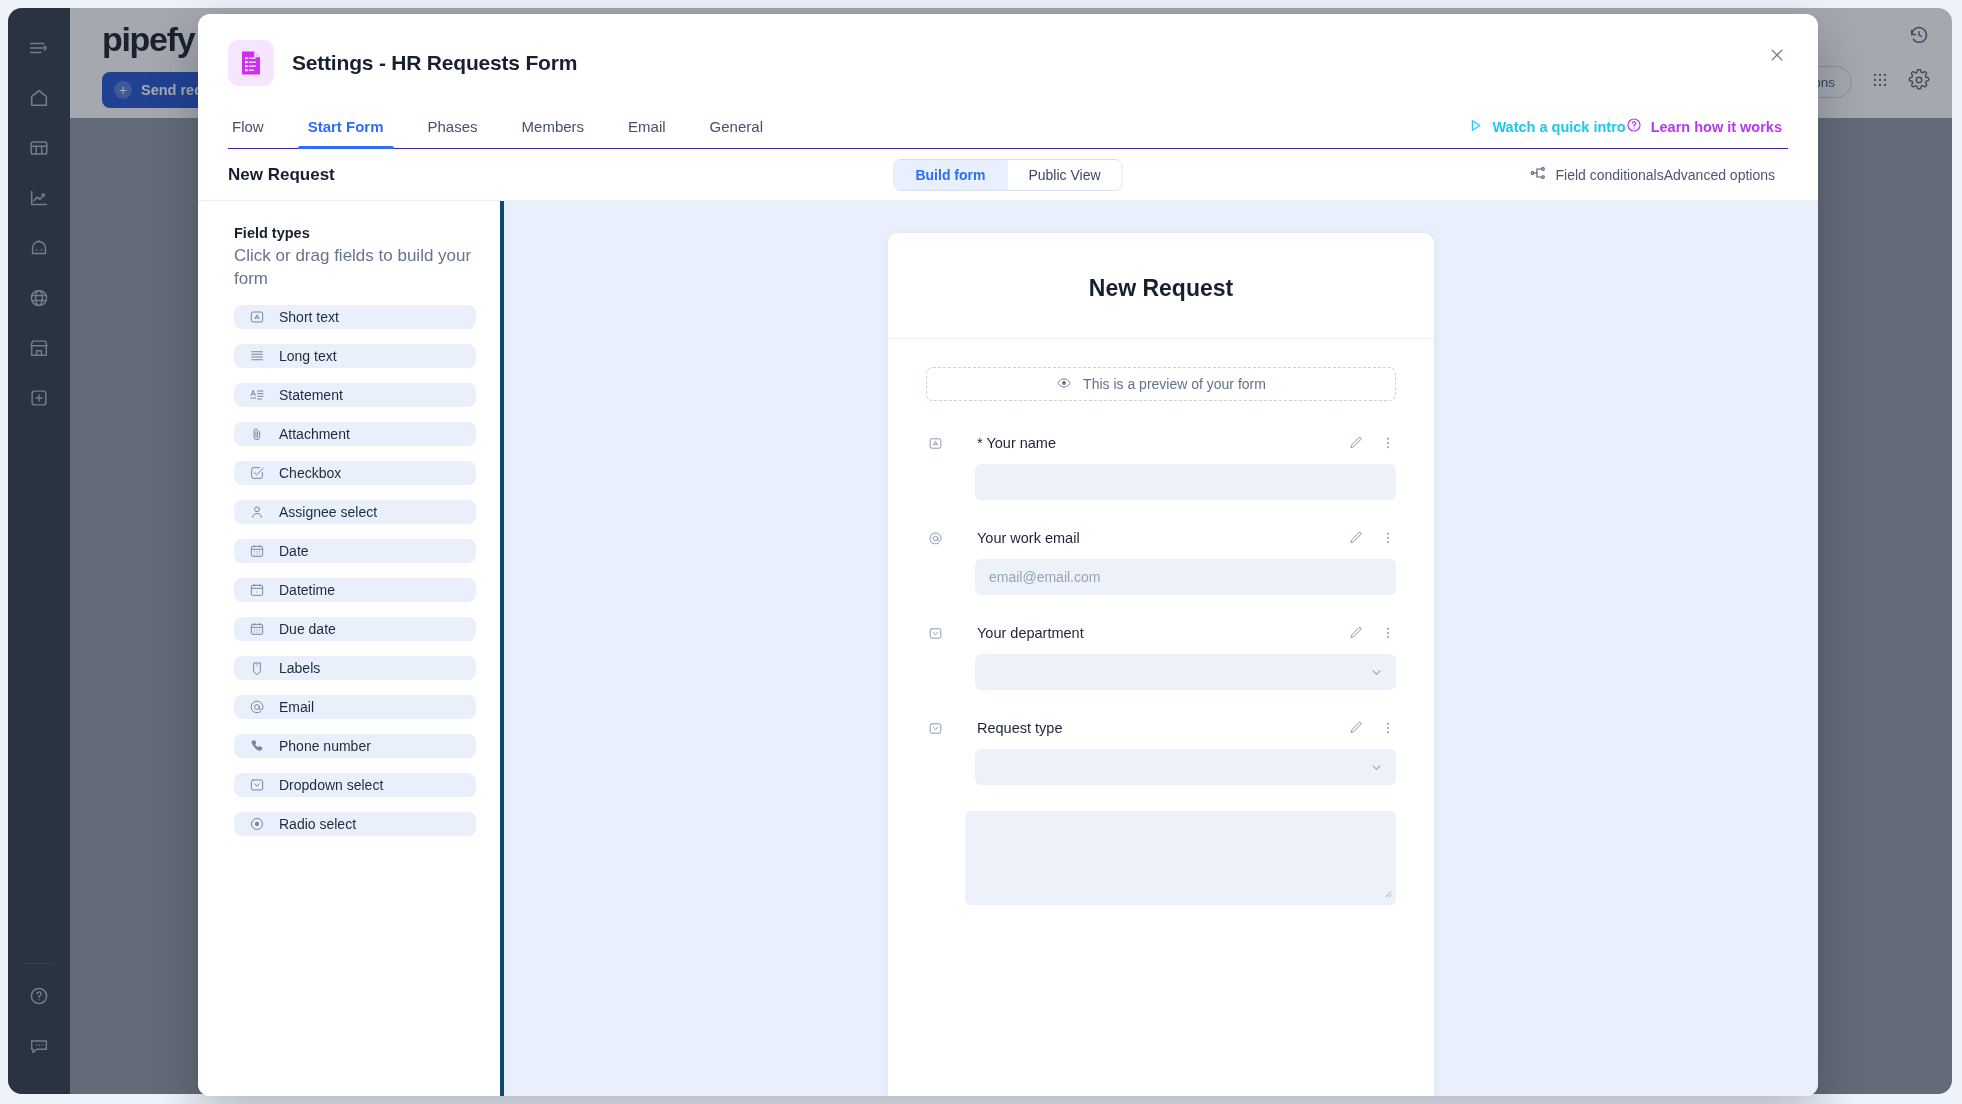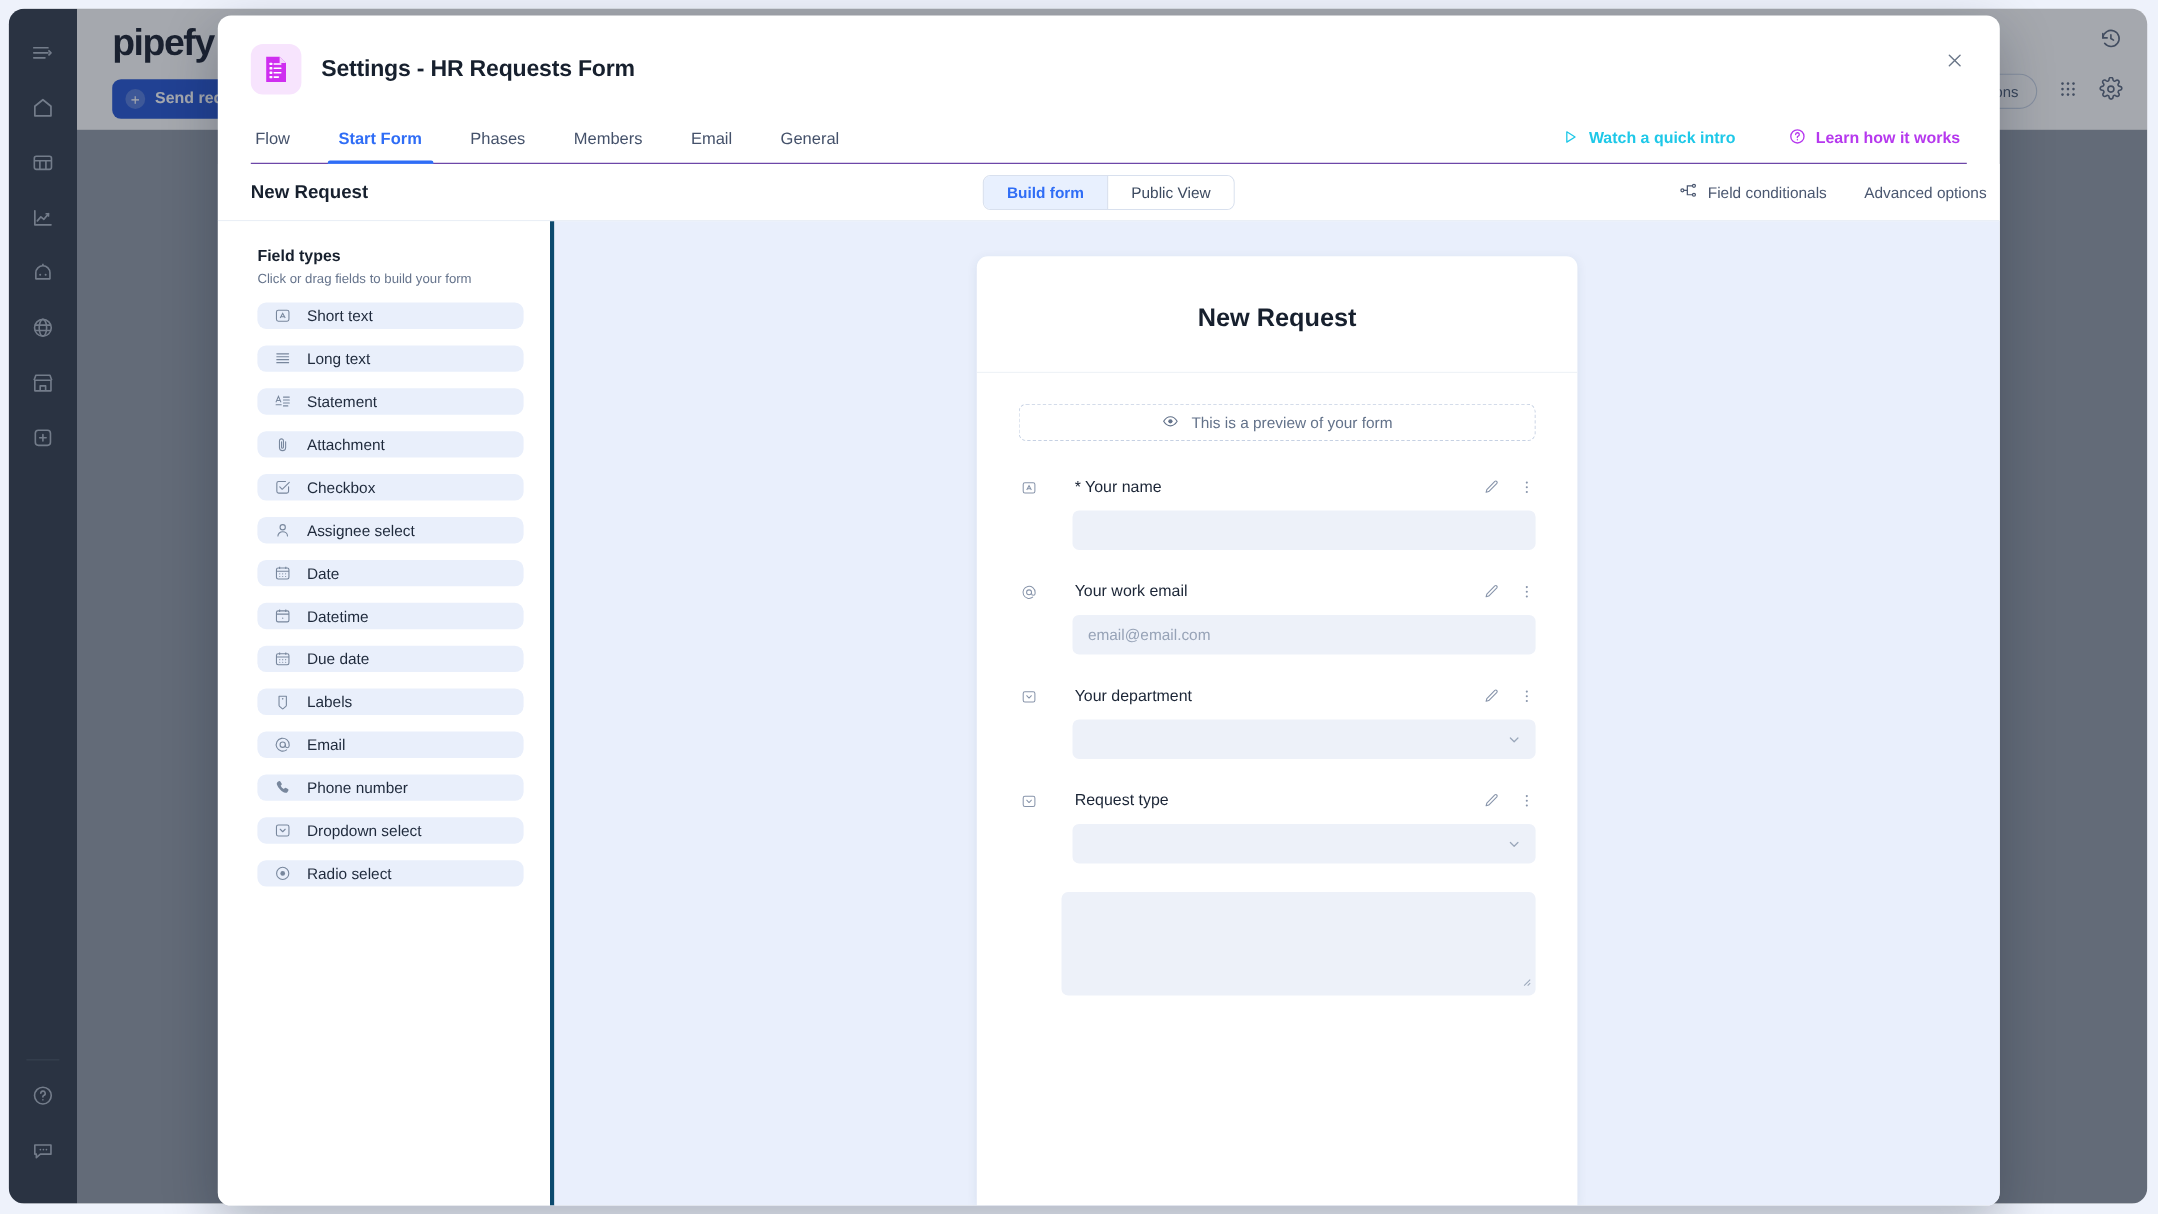--- a/index.html
+++ b/index.html
@@ -136,21 +136,21 @@
   }
   .tab:first-child { padding-left: 4px; }
   .tab.active { color: #2f6df6; font-weight: 700; }
   .tab.active::after {
     content: ""; position: absolute;
     left: 12px; right: 12px; bottom: -1px; height: 3px;
     background: #2f6df6; border-radius: 2px 2px 0 0;
   }
   #modal-header-links {
     position: absolute; right: 6px; bottom: 12px;
-    display: flex; align-items: center; gap: 48px;
+    display: flex; align-items: center; 
   }
   .header-link { display: flex; align-items: center; gap: 9px; font-size: 14.5px; font-weight: 600; cursor: pointer; }
   #link-watch { color: #1ec8e8; }
   #link-learn { color: #b638ee; }
 
   
   #sub-toolbar {
     height: 52px; flex: 0 0 auto;
     display: flex; align-items: center;
     padding: 0 30px;
@@ -163,38 +163,38 @@
     position: absolute; left: 50%; transform: translateX(-50%);
     display: flex; border: 1px solid #d8e0ee; border-radius: 7px; overflow: hidden;
   }
   .view-btn {
     padding: 7px 21px; font-size: 14px; cursor: pointer;
     background: #ffffff; color: #3c4a60;
   }
   .view-btn.active { background: #e8f0fe; color: #2f6df6; font-weight: 700; }
   .view-btn + .view-btn { border-left: 1px solid #d8e0ee; }
   #toolbar-right {
-    position: absolute; right: 12px;
-    display: flex; gap: 34px;
+    position: absolute; right: 43px;
+    display: flex; 
   }
   .toolbar-action { display: flex; align-items: center; gap: 9px; font-size: 14px; color: #4a5770; cursor: pointer; }
 
   
   #modal-body { flex: 1 1 auto; display: flex; min-height: 0; }
 
   
   #field-panel {
     width: 306px; flex: 0 0 306px;
     background: #ffffff;
     padding: 24px 24px 0 36px;
     overflow: hidden;
     border-right: 4px solid #0c4a6e;
   }
   #field-panel-title { font-size: 14.5px; font-weight: 700; color: #17202e; }
-  #field-panel-sub { font-size: 12px; color: #66748c; line-height: 1.35; margin-top: 4px; }
+  #field-panel-sub { font-size: 17px; color: #66748c; line-height: 1.35; margin-top: 4px; }
   #field-list { margin-top: 14px; }
   .field-item {
     display: flex; align-items: center; gap: 14px;
     background: #e9effb;
     border-radius: 8px;
     height: 24px; padding: 0 14px;
     margin-bottom: 15px;
     cursor: pointer;
   }
   .field-item-icon { width: 17px; height: 17px; color: #78879d; flex: 0 0 17px; display:flex; align-items:center; justify-content:center; }

